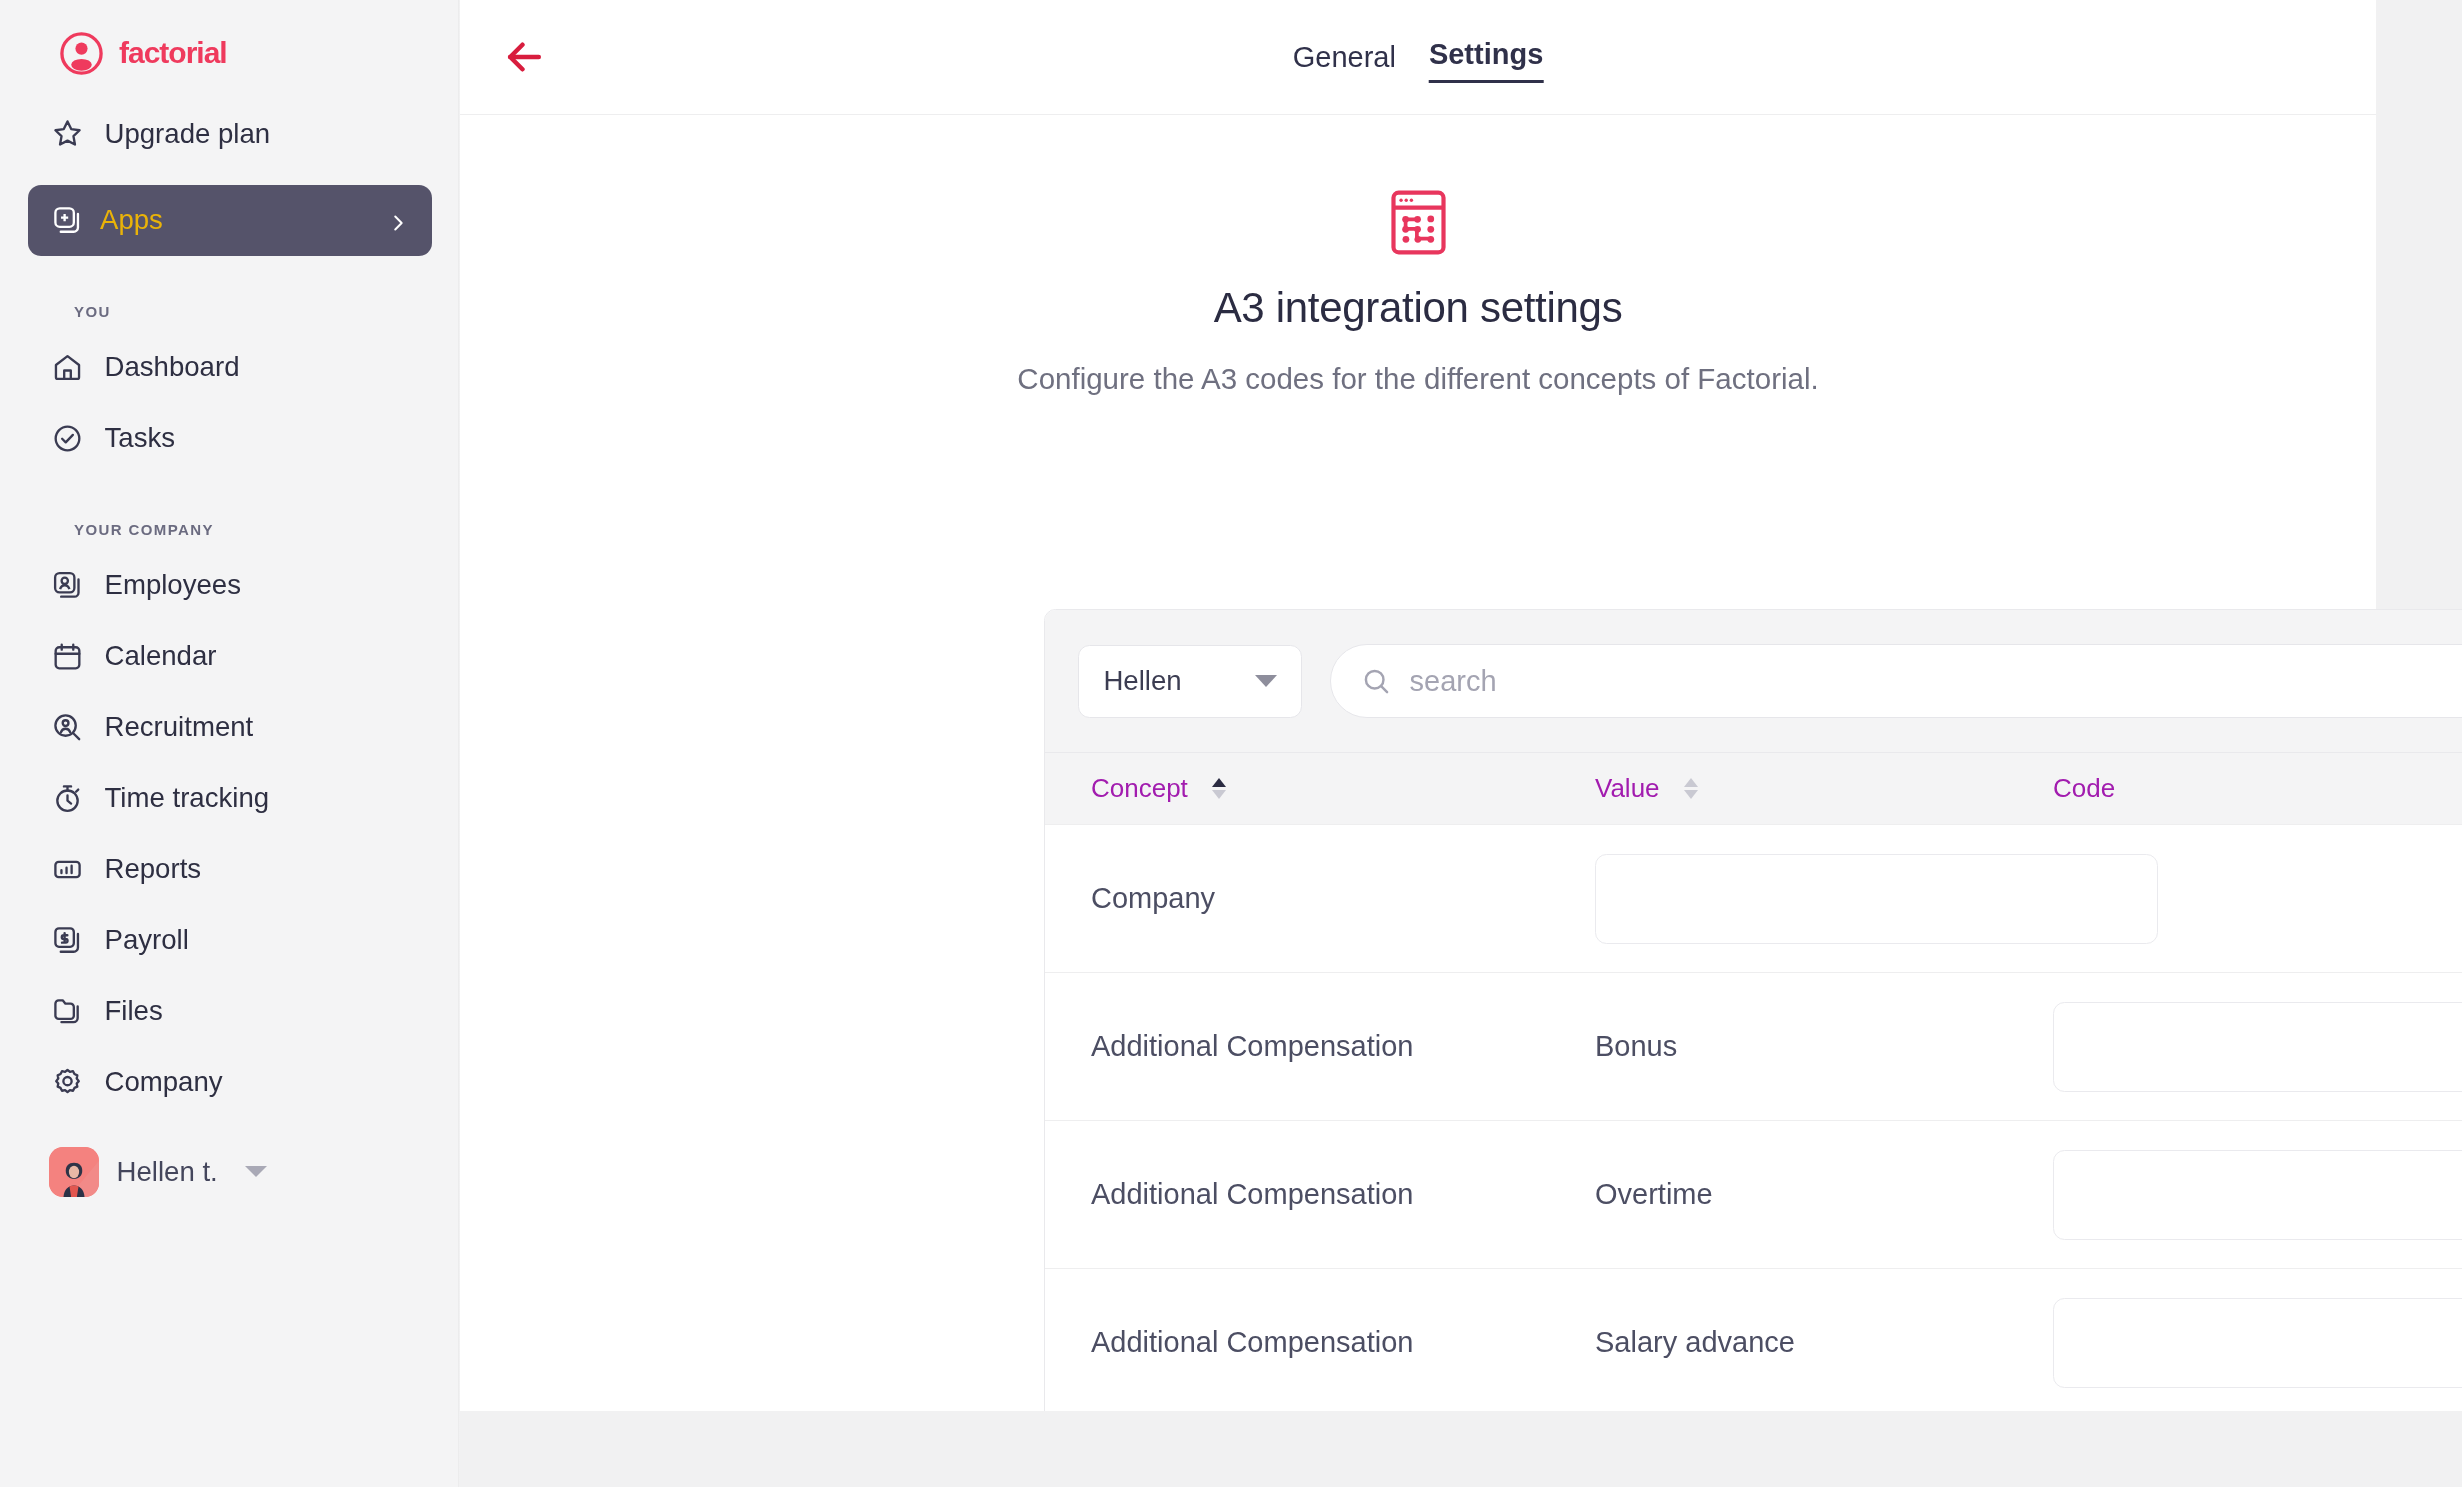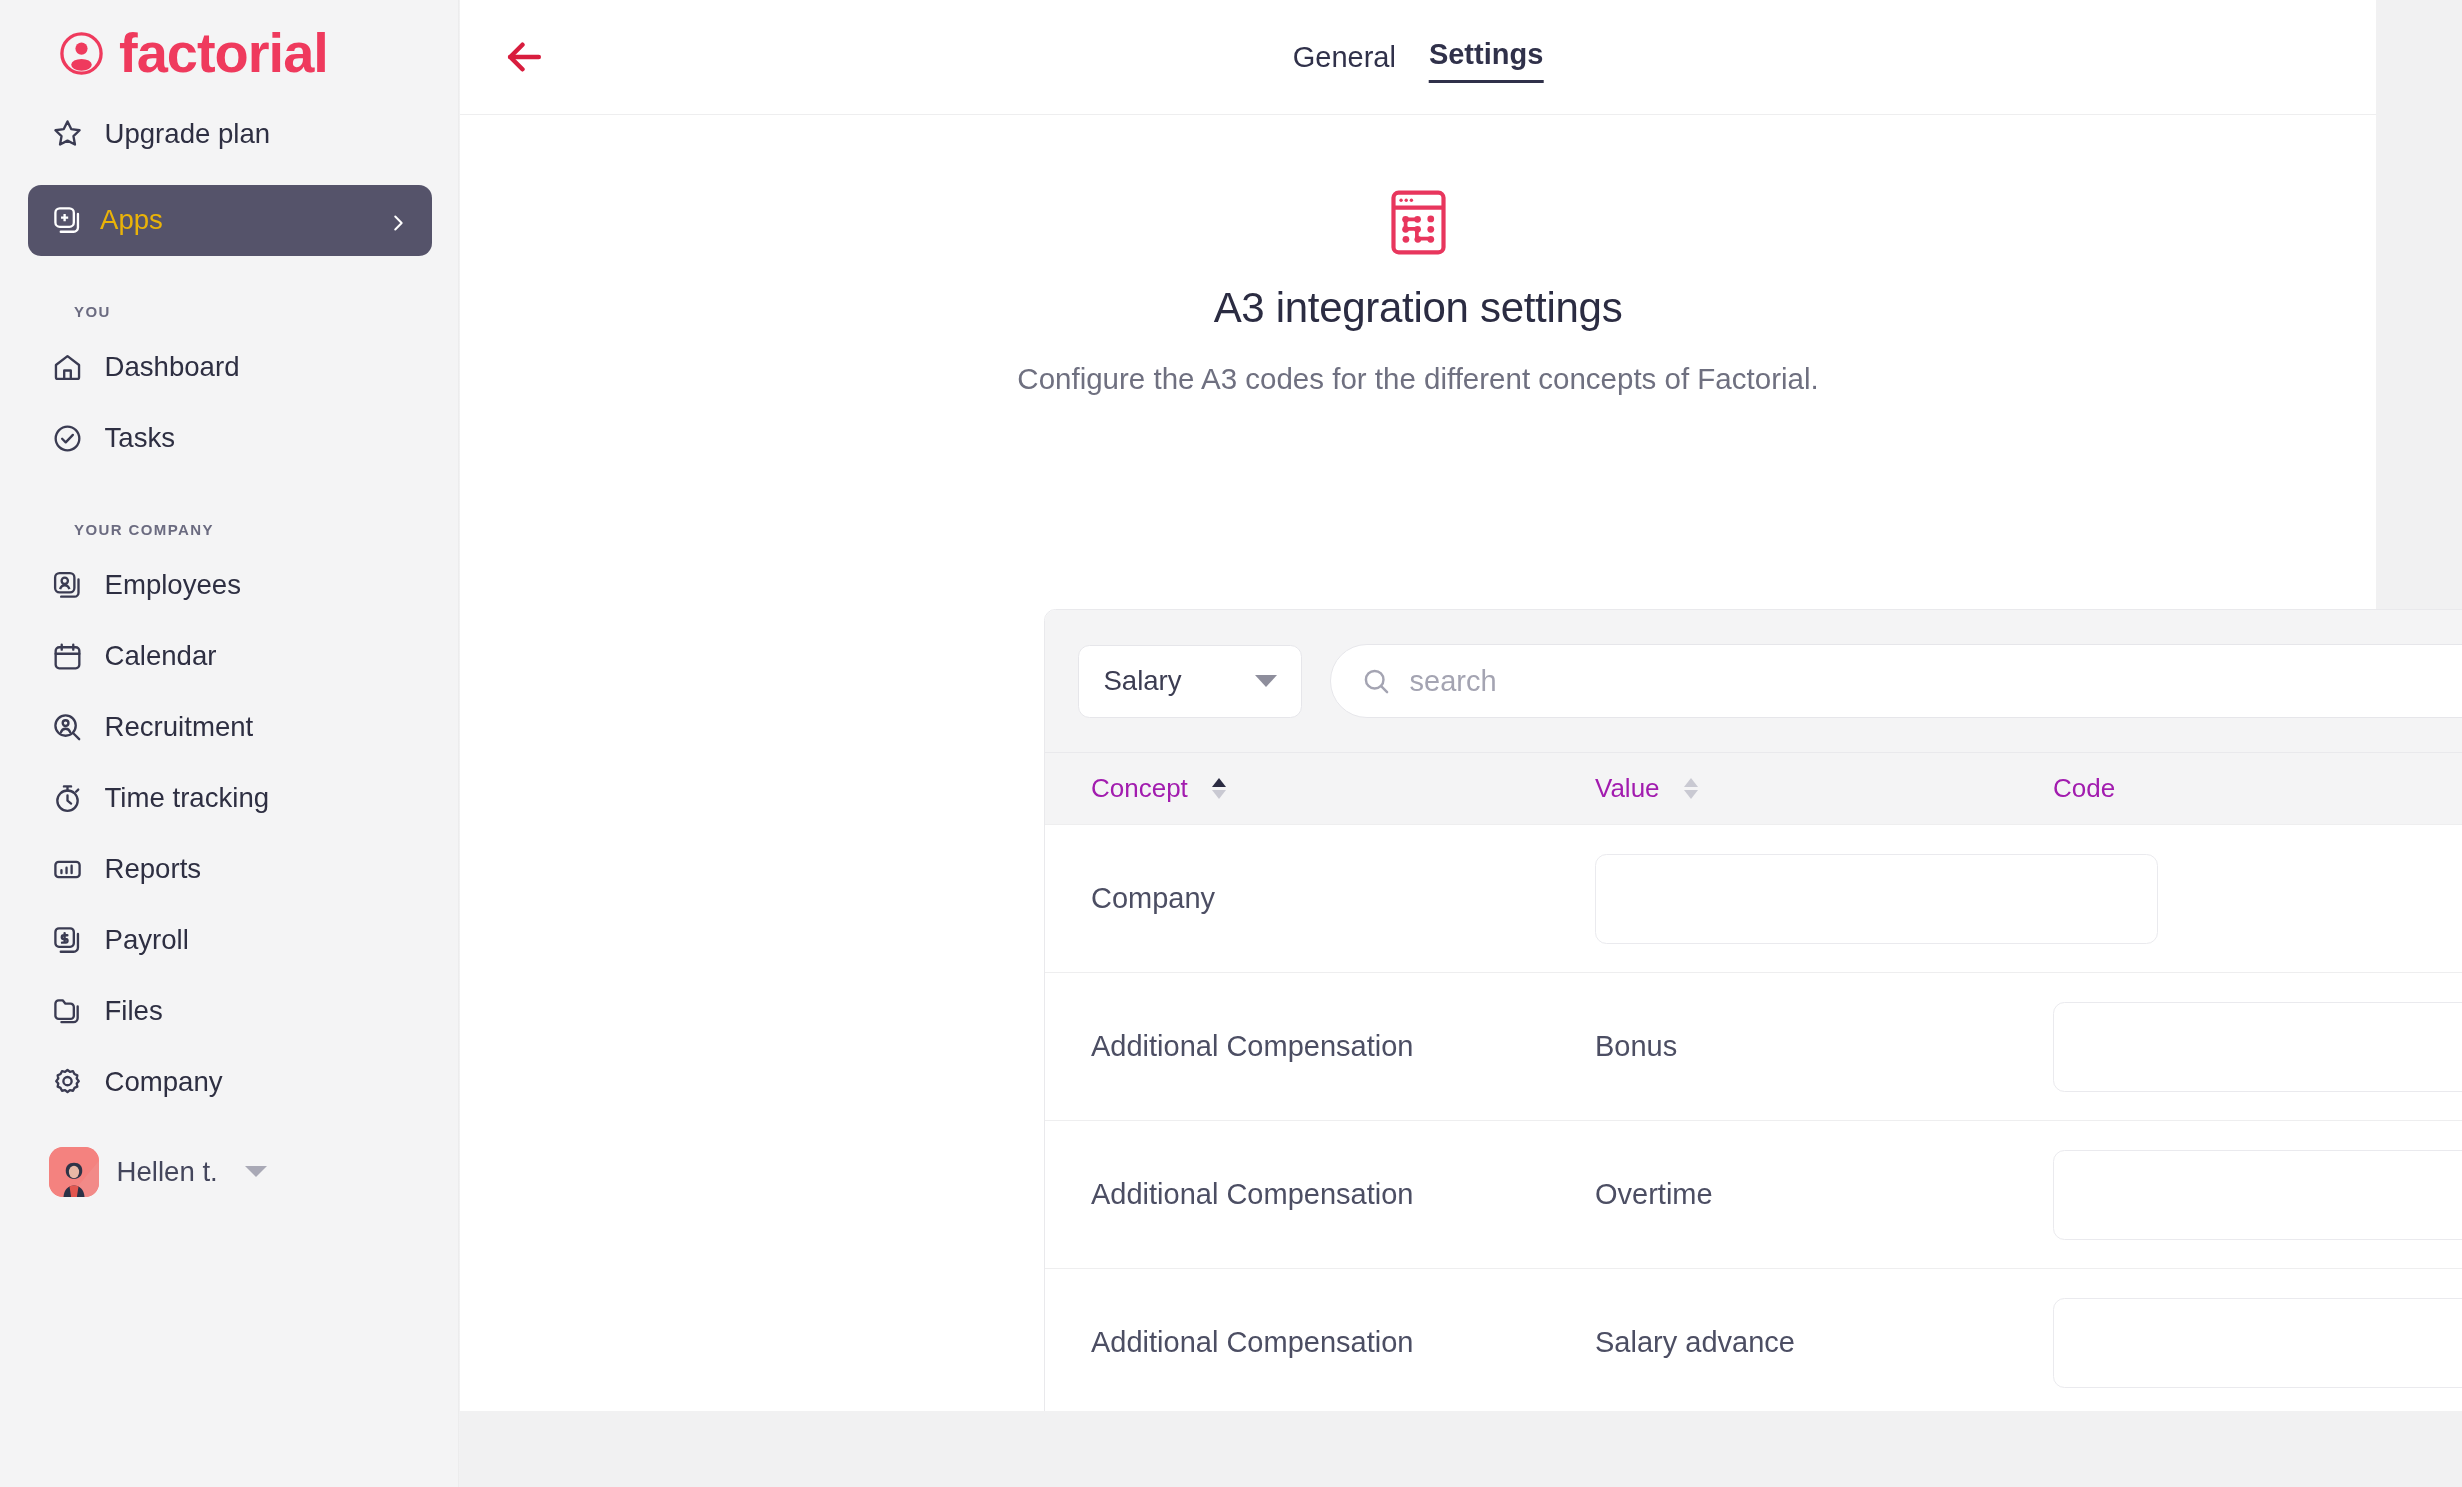--- a/index.html
+++ b/index.html
@@ -42,21 +42,21 @@
   .logo-row {
     display: flex;
     align-items: center;
     gap: 14px;
     padding: 23px 0 0 58px;
     height: 83px;
   }
   .logo-mark { width: 47px; height: 47px; flex: 0 0 47px; }
   .logo-text {
     color: #ef3a5d;
-    font-size: 56px;
+    font-size: 30px;
     font-weight: 700;
     letter-spacing: -1px;
     line-height: 1;
   }
 
   .nav-item {
     display: flex;
     align-items: center;
     gap: 20.5px;
     height: 71px;
@@ -528,21 +528,21 @@
           </svg>
         </span>
         <h1 class="hero-title">A3 integration settings</h1>
         <p class="hero-sub">Configure the A3 codes for the different concepts of Factorial.</p>
       </section>
 
       <section class="card">
 
         <div class="toolbar">
           <div class="filter-select">
-            <span class="lbl">Salary</span>
+            <span class="lbl">Hellen</span>
             <span class="filter-caret"></span>
           </div>
           <div class="search-wrap">
             <span>
               <svg viewBox="0 0 24 24" fill="none" stroke="#a4a4b2" stroke-width="1.9" stroke-linecap="round" style="width:31px;height:31px;display:block">
                 <circle cx="10.6" cy="10.6" r="6.8"></circle>
                   <path d="M15.6 15.6l4.6 4.6"></path>
               </svg>
             </span>
             <input class="search-input" type="text" placeholder="search" value="" style="">

